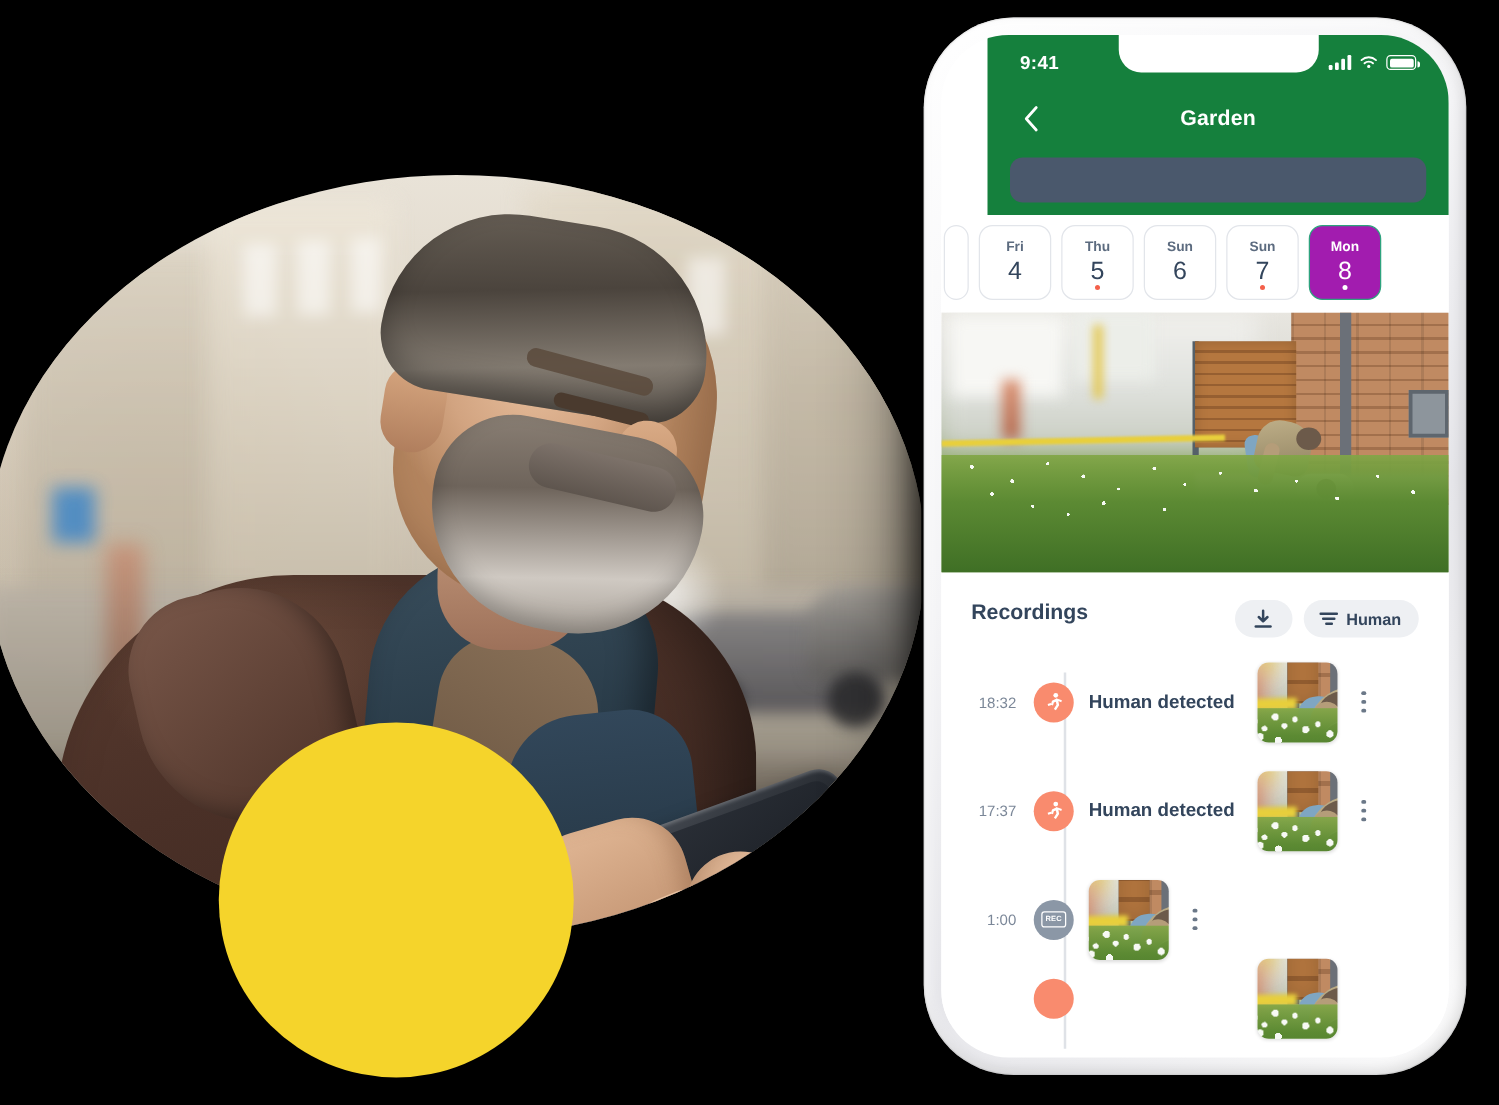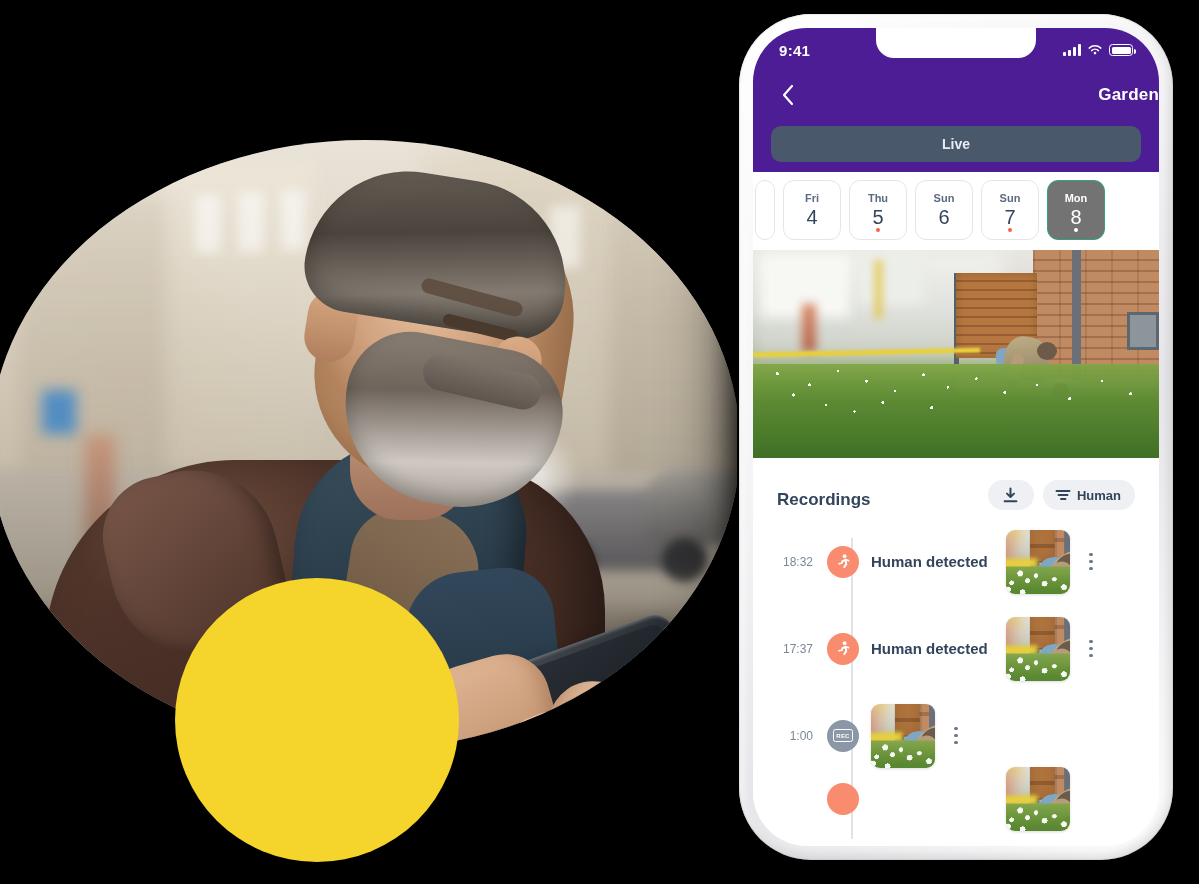--- a/index.html
+++ b/index.html
@@ -129,60 +129,60 @@
     box-shadow:0 30px 70px rgba(0,0,0,.9), 0 10px 30px rgba(0,0,0,.8);}
   #phone-frame{position:absolute;left:10px;top:8px;width:434px;height:846px;
     border-radius:72px;
     background:linear-gradient(135deg,#ffffff 0%,#f4f4f6 38%,#e6e6ea 62%,#fdfdfd 100%);
     box-shadow:inset 0 0 0 1px rgba(0,0,0,.06), inset -3px -4px 10px rgba(0,0,0,.12),
                inset 3px 4px 10px rgba(255,255,255,.9);}
   #phone-screen{position:absolute;left:24px;top:22px;width:406px;height:818px;
     border-radius:54px;overflow:hidden;background:#fff;}
 
   
-  #app-header{position:relative;background:#4c1d95;height:144px;border-radius:0;}
+  #app-header{position:relative;background:#15803d;height:144px;border-radius:0;margin-left:37px;}
   #notch{position:absolute;left:50%;transform:translateX(-50%);top:0;
     width:160px;height:30px;background:#fff;border-radius:0 0 18px 18px;}
   #status-bar{position:relative;height:44px;display:flex;align-items:center;
     justify-content:space-between;padding:0 26px;color:#fff;}
   #status-time{font-size:15px;font-weight:bold;letter-spacing:.3px;}
   #status-icons{display:flex;align-items:center;gap:6px;}
   .sig-bars{display:flex;align-items:flex-end;gap:2px;height:12px;}
   .sig-bars i{display:block;width:3px;background:#fff;border-radius:1px;}
   .sig-bars i:nth-child(1){height:4px;} .sig-bars i:nth-child(2){height:6px;}
   .sig-bars i:nth-child(3){height:9px;} .sig-bars i:nth-child(4){height:12px;}
   #battery{width:24px;height:12px;border:1.6px solid #fff;border-radius:3.5px;position:relative;
     box-sizing:border-box;}
   #battery::after{content:"";position:absolute;left:1.5px;top:1.5px;bottom:1.5px;right:1.5px;
     background:#fff;border-radius:1.5px;}
   #battery::before{content:"";position:absolute;right:-4px;top:3.5px;width:2px;height:5px;
     background:#fff;border-radius:0 2px 2px 0;}
 
   #nav-row{position:relative;height:46px;display:flex;align-items:center;padding:0 20px;}
   #back-button{width:30px;height:30px;display:flex;align-items:center;justify-content:center;cursor:pointer;}
-  #nav-title{position:absolute;left:0;right:0;text-align:right;color:#fff;
+  #nav-title{position:absolute;left:0;right:0;text-align:center;color:#fff;
     font-size:17px;font-weight:bold;letter-spacing:.2px;pointer-events:none;}
 
   #segmented-control{margin:8px 18px 0;height:36px;background:#4a586c;border-radius:10px;
     display:flex;padding:0;overflow:hidden;}
   .seg{flex:1;display:flex;align-items:center;justify-content:center;font-size:14px;
     font-weight:bold;color:#e8ecf1;cursor:pointer;border-radius:9px;}
   .seg.active{background:#fff;color:#33455c;box-shadow:0 1px 3px rgba(0,0,0,.2);}
 
   
   #date-strip{background:#fff;padding:8px 0 10px;display:flex;gap:8px;
     padding-left:2px;overflow:hidden;}
   .date-chip{flex:0 0 auto;width:56px;height:58px;border:1px solid #e2e5ea;border-radius:11px;
     display:flex;flex-direction:column;align-items:center;justify-content:center;
     background:#fff;position:relative;cursor:pointer;}
   .date-chip .dw{font-size:11px;color:#5c6b7f;font-weight:bold;line-height:1;}
   .date-chip .dn{font-size:20px;color:#33455c;margin-top:3px;line-height:1;}
   .date-chip .dot{position:absolute;bottom:7px;width:4px;height:4px;border-radius:50%;}
   .date-chip.partial{width:18px;}
-  .date-chip.active{background:#737373;border-color:#2ea37e;}
+  .date-chip.active{background:#a21caf;border-color:#2ea37e;}
   .date-chip.active .dw,.date-chip.active .dn{color:#fff;}
 
   
   #camera-feed{position:relative;height:208px;overflow:hidden;}
   .cam{position:absolute;inset:0;
     background:linear-gradient(180deg,#e8e6e0 0%,#dcdcd6 24%,#b9c2ac 44%,#7fa152 66%,#5f8a39 100%);}
   .cam-sky{position:absolute;left:0;top:0;width:62%;height:52%;filter:blur(9px);
     background:linear-gradient(180deg,#f2f1ee 0%,#e0e2de 55%,#c9cdc2 100%);}
   .cam-bld{position:absolute;left:2%;top:2%;width:22%;height:30%;background:#f7f7f4;filter:blur(6px);}
   .cam-bld2{position:absolute;left:26%;top:0;width:16%;height:26%;background:#eceee9;filter:blur(6px);}
@@ -234,21 +234,21 @@
       radial-gradient(circle 2.5px at 62% 42%,#fff 60%,transparent 62%),
       radial-gradient(circle 2px at 70% 30%,#fff 60%,transparent 62%),
       radial-gradient(circle 2.5px at 78% 52%,#fff 60%,transparent 62%),
       radial-gradient(circle 2px at 86% 24%,#fff 60%,transparent 62%),
       radial-gradient(circle 2.5px at 93% 44%,#fff 60%,transparent 62%),
       radial-gradient(circle 2px at 25% 72%,#fff 60%,transparent 62%),
       radial-gradient(circle 2.5px at 44% 66%,#fff 60%,transparent 62%);}
 
   
   #recordings-panel{background:#fff;padding:0;}
-  #recordings-header{display:flex;align-items:flex-end;padding:22px 24px 8px;}
+  #recordings-header{display:flex;align-items:flex-start;padding:22px 24px 8px;}
   #recordings-title{font-size:17px;font-weight:bold;color:#33455c;flex:1;}
   #download-button{width:46px;height:30px;border-radius:15px;background:#eef0f3;
     display:flex;align-items:center;justify-content:center;margin-right:9px;cursor:pointer;}
   #filter-button{height:30px;border-radius:15px;background:#eef0f3;display:flex;align-items:center;
     gap:6px;padding:0 14px 0 12px;cursor:pointer;}
   #filter-label{font-size:13px;color:#33455c;font-weight:bold;}
 
   #recordings-list{position:relative;padding:0 0 0 0;}
   #timeline-line{position:absolute;left:98px;top:20px;width:1.5px;height:100%;background:#dfe2e7;}
   .rec-row{position:relative;display:flex;align-items:center;height:87px;padding:0 24px 0 22px;}
@@ -347,21 +347,20 @@
       <div id="nav-row">
         <div id="back-button">
           <svg width="14" height="22" viewBox="0 0 14 22">
             <path d="M11 2L3 11l8 9" stroke="#fff" stroke-width="2.2" fill="none" stroke-linecap="round" stroke-linejoin="round"></path>
           </svg>
         </div>
         <div id="nav-title">Garden</div>
       </div>
 
       <div id="segmented-control">
-        <div class="seg">Live</div>
       </div>
     </div>
 
     <div id="date-strip">
         <div class="date-chip partial"></div>
         <div class="date-chip">
           <div class="dw">Fri</div>
           <div class="dn">4</div>
         </div>
         <div class="date-chip">

